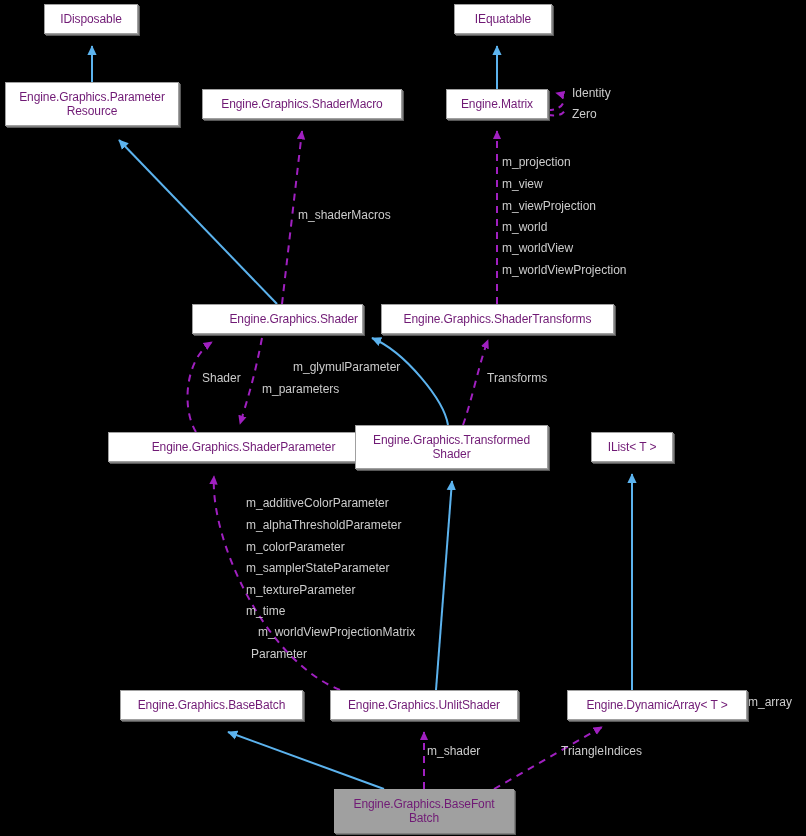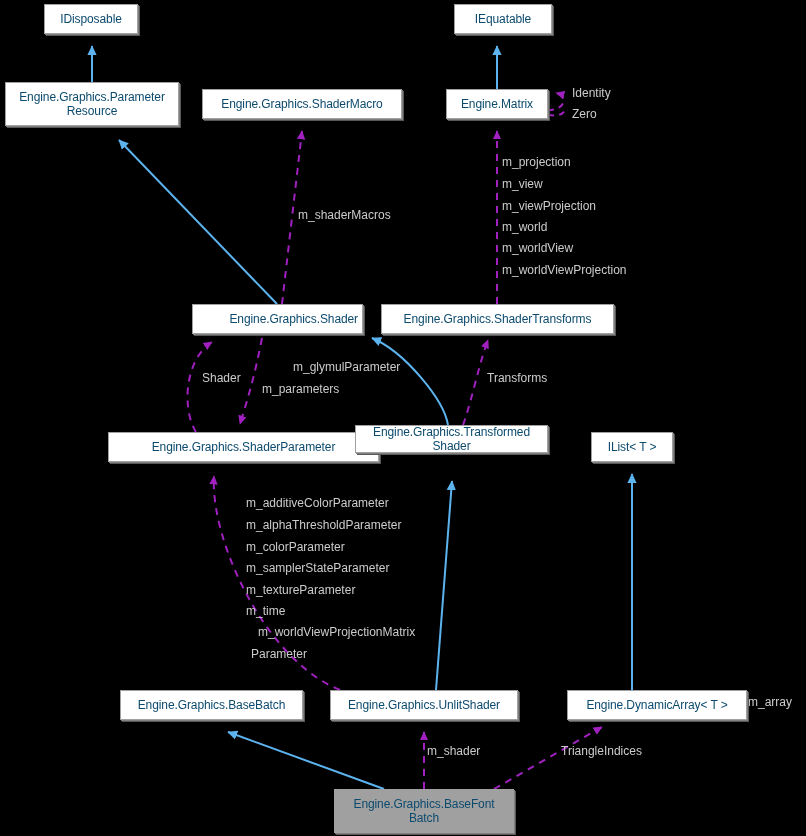--- a/index.html
+++ b/index.html
@@ -26,21 +26,21 @@
   .node {
     position: absolute;
     box-sizing: border-box;
     background: #ffffff;
     border: 1px solid #a0a0a0;
     box-shadow: 1px 1px 0 0 #808080, 2px 2px 0 0 #585858;
     display: flex;
     align-items: center;
     justify-content: center;
     text-align: center;
-    color: #0c4a6e;
+    color: #701a75;
     font-size: 12px;
     line-height: 14px;
     letter-spacing: -0.1px;
     padding: 1px 4px;
     z-index: 3;
   }
   .node.highlight {
     background: #a0a0a0;
   }
   .edge-label {
@@ -159,21 +159,21 @@
       </div>
       <div class="node" style="left: 192px; top: 304px; width: 171px; height: 30px; justify-content: flex-end;">
         <span style="white-space: pre-line;">Engine.Graphics.Shader</span>
       </div>
       <div class="node" style="left: 381px; top: 304px; width: 233px; height: 30px;">
         <span style="white-space: pre-line;">Engine.Graphics.ShaderTransforms</span>
       </div>
       <div class="node" style="left: 108px; top: 432px; width: 271px; height: 30px;">
         <span style="white-space: pre-line;">Engine.Graphics.ShaderParameter</span>
       </div>
-      <div class="node" style="left: 355px; top: 425px; width: 193px; height: 28px;">
+      <div class="node" style="left: 355px; top: 425px; width: 193px; height: 44px;">
         <span style="white-space: pre-line;">Engine.Graphics.Transformed
 Shader</span>
       </div>
       <div class="node" style="left: 591px; top: 432px; width: 82px; height: 30px;">
         <span style="white-space: pre-line;">IList&lt; T &gt;</span>
       </div>
       <div class="node" style="left: 120px; top: 690px; width: 183px; height: 30px;">
         <span style="white-space: pre-line;">Engine.Graphics.BaseBatch</span>
       </div>
       <div class="node" style="left: 330px; top: 690px; width: 188px; height: 30px;">

